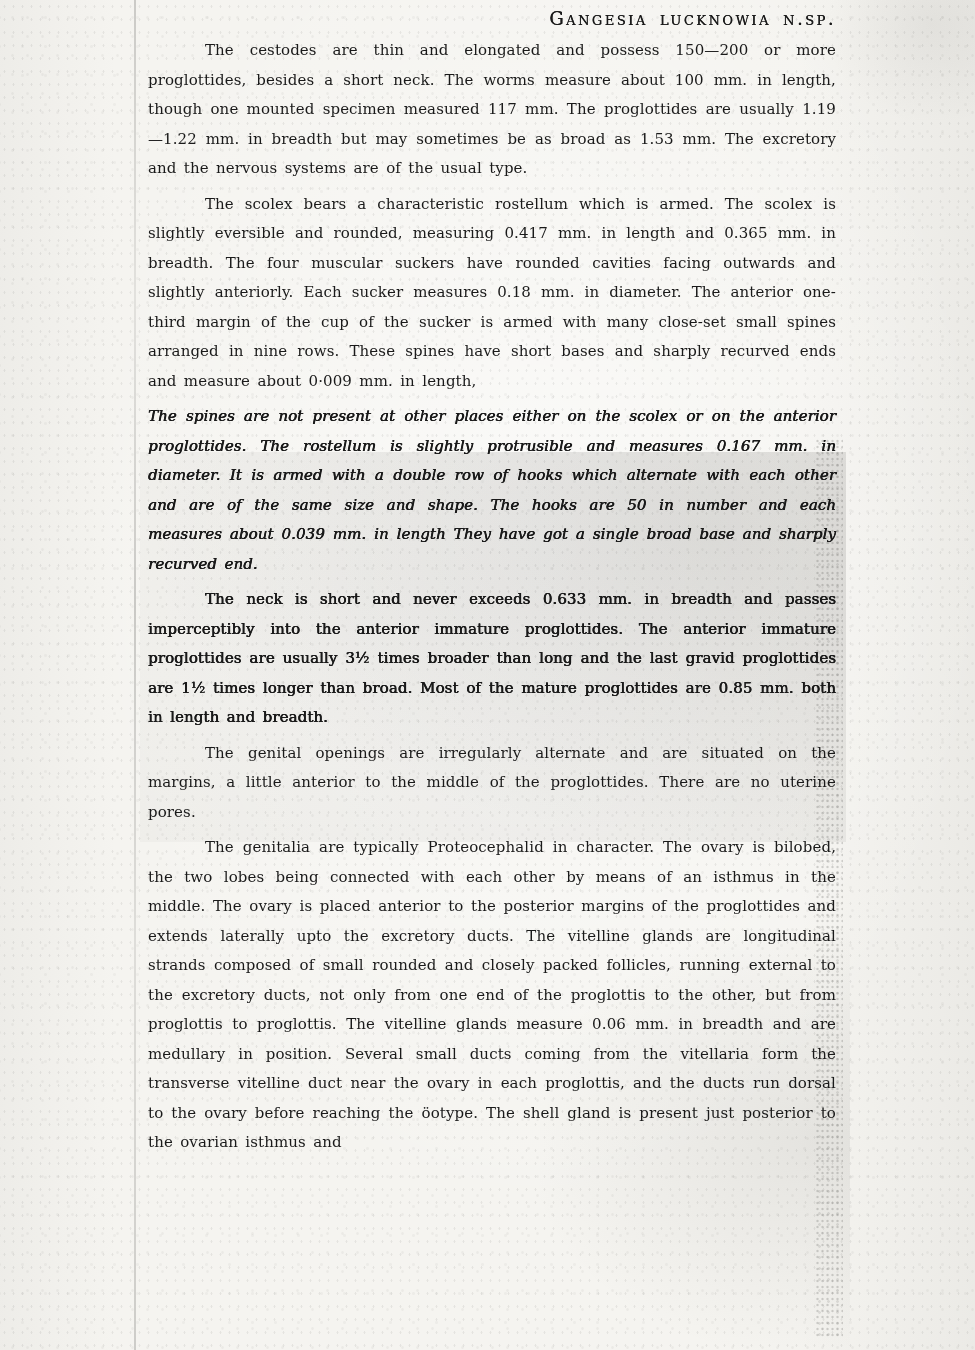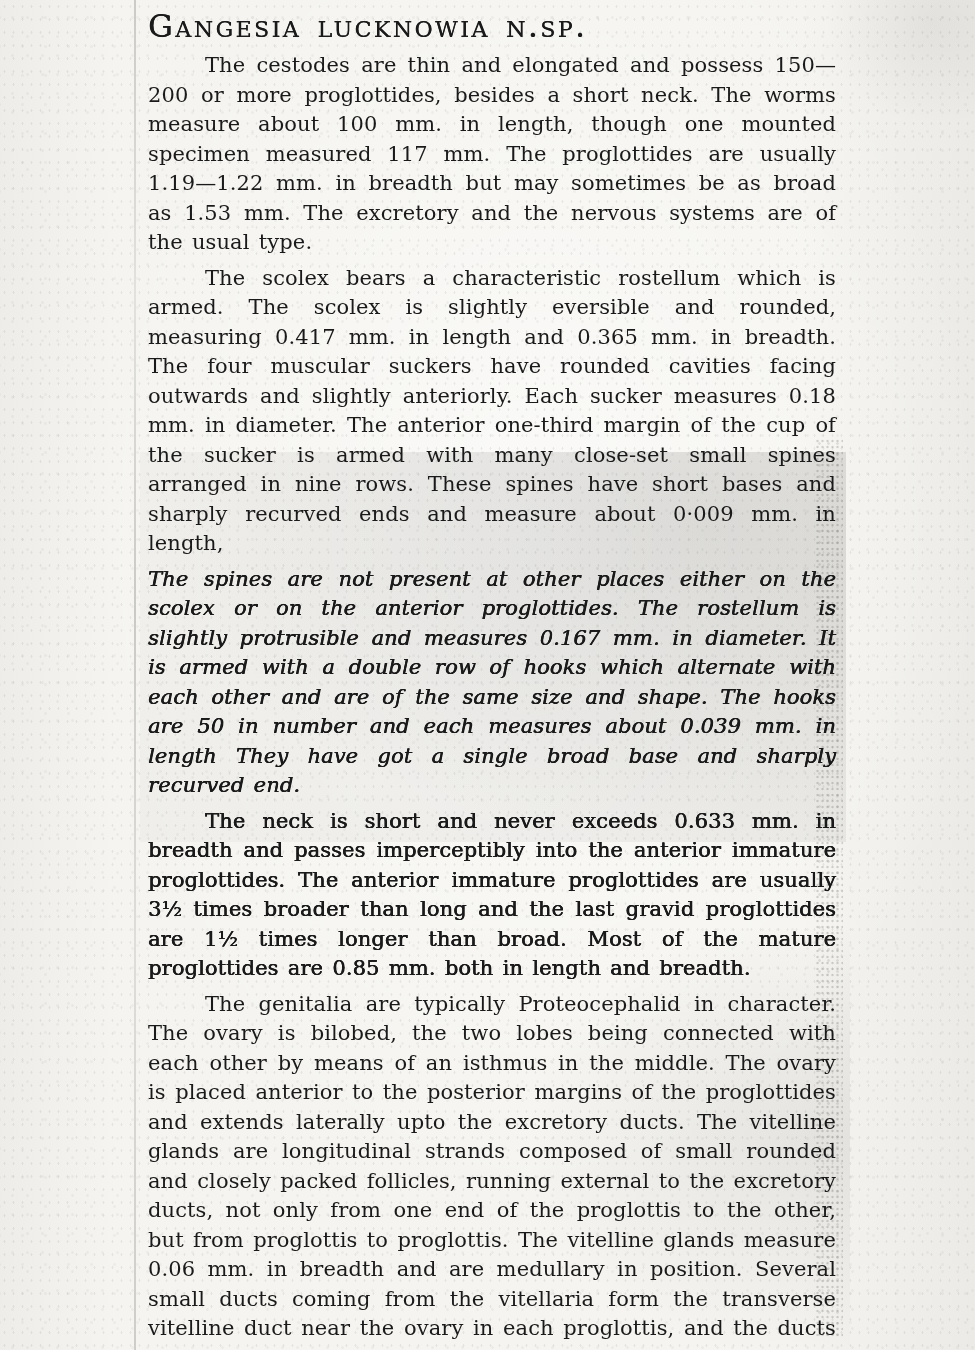--- a/index.html
+++ b/index.html
@@ -63,31 +63,31 @@
     position:absolute;left:830px;top:0;width:145px;height:120px;
     background:radial-gradient(ellipse at 70% 20%, rgba(70,68,64,.07), rgba(70,68,64,0) 75%);
     pointer-events:none;
   }
 
   .content{
     position:absolute;left:148px;top:6px;width:688px;
   }
   .title{
     margin:2px 0 7px 0;
-    font-size:31px;
+    font-size:18px;
     font-weight:normal;
     font-variant:small-caps;
     letter-spacing:2.5px;
-    text-align:left;
+    text-align:right;
     word-spacing:4px;
     text-shadow:0.3px 0 0 currentColor;
   }
   .para{
     margin:0 0 6px 0;
-    font-size:21px;
+    font-size:15px;
     line-height:29.5px;
     text-align:justify;
     text-indent:57px;
     word-spacing:2.5px;
     letter-spacing:.1px;
   }
   .para.noindent{text-indent:0;font-style:italic;}
   .para.heavy{text-shadow:0.45px 0 0 currentColor, 0 0.25px 0 currentColor;}
 </style>
 </head>
@@ -101,16 +101,17 @@
   <div class="haze-low"></div>
   <div class="haze-topright"></div>
 
   <div class="content">
     <h1 class="title">Gangesia lucknowia n.sp.</h1>
     <div id="paragraphs">
         <p class="para">The cestodes are thin and elongated and possess 150—200 or more proglottides, besides a short neck. The worms measure about 100 mm. in length, though one mounted specimen measured 117 mm. The proglottides are usually 1.19—1.22 mm. in breadth but may sometimes be as broad as 1.53 mm. The excretory and the nervous systems are of the usual type.</p>
         <p class="para">The scolex bears a characteristic rostellum which is armed. The scolex is slightly eversible and rounded, measuring 0.417 mm. in length and 0.365 mm. in breadth. The four muscular suckers have rounded cavities facing outwards and slightly anteriorly. Each sucker measures 0.18 mm. in diameter. The anterior one-third margin of the cup of the sucker is armed with many close-set small spines arranged in nine rows. These spines have short bases and sharply recurved ends and measure about 0·009 mm. in length,</p>
         <p class="para noindent heavy">The spines are not present at other places either on the scolex or on the anterior proglottides. The rostellum is slightly protrusible and measures 0.167 mm. in diameter. It is armed with a double row of hooks which alternate with each other and are of the same size and shape. The hooks are 50 in number and each measures about 0.039 mm. in length They have got a single broad base and sharply recurved end.</p>
         <p class="para heavy">The neck is short and never exceeds 0.633 mm. in breadth and passes imperceptibly into the anterior immature proglottides. The anterior immature proglottides are usually 3½ times broader than long and the last gravid proglottides are 1½ times longer than broad. Most of the mature proglottides are 0.85 mm. both in length and breadth.</p>
+        <p class="para">The genital openings are irregularly alternate and are situated on the margins, a little anterior to the middle of the proglottides. There are no uterine pores.</p>
         <p class="para">The genitalia are typically Proteocephalid in character. The ovary is bilobed, the two lobes being connected with each other by means of an isthmus in the middle. The ovary is placed anterior to the posterior margins of the proglottides and extends laterally upto the excretory ducts. The vitelline glands are longitudinal strands composed of small rounded and closely packed follicles, running external to the excretory ducts, not only from one end of the proglottis to the other, but from proglottis to proglottis. The vitelline glands measure 0.06 mm. in breadth and are medullary in position. Several small ducts coming from the vitellaria form the transverse vitelline duct near the ovary in each proglottis, and the ducts run dorsal to the ovary before reaching the öotype. The shell gland is present just posterior to the ovarian isthmus and</p>
       </div>
   </div>
 </div>
 
 </body></html>

